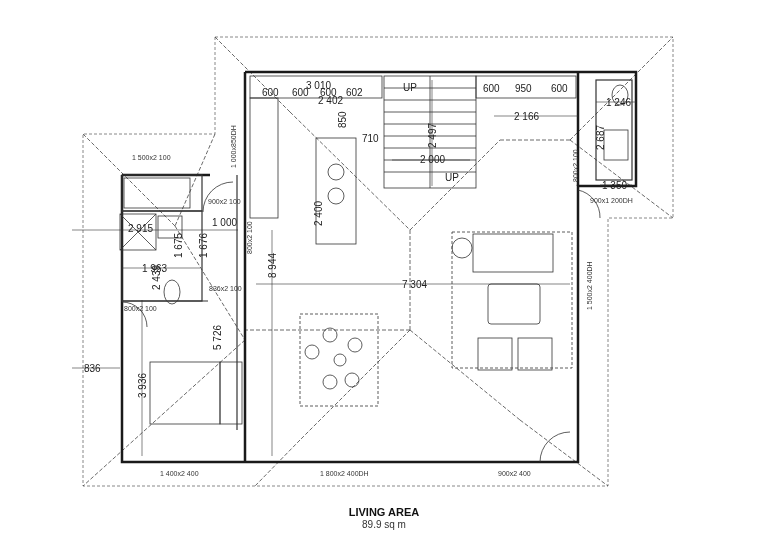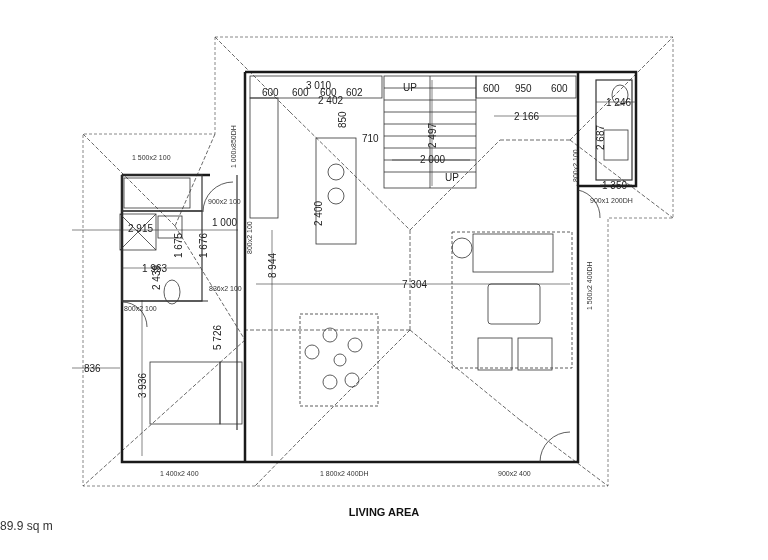--- a/index.html
+++ b/index.html
@@ -1,21 +1,21 @@
 <!DOCTYPE html>
 <html><head>
 <meta charset="utf-8">
 <style>
   html,body{margin:0;padding:0;background:#fff;}
   body{width:768px;height:560px;position:relative;overflow:hidden;font-family:"Liberation Sans",sans-serif;color:#222;}
   svg{position:absolute;left:0;top:0;}
   .dim{font-size:10px;fill:#222;font-family:"Liberation Sans",sans-serif;}
   .lbl{font-size:7px;fill:#333;font-family:"Liberation Sans",sans-serif;}
   .title{position:absolute;left:0;width:768px;top:506px;text-align:center;font-weight:bold;font-size:11px;color:#111;}
-  .sub{position:absolute;left:0;width:768px;top:519px;font-size:12px;color:#333;}
+  .sub{position:absolute;left:0;width:768px;top:519px;text-align:center;font-size:10px;color:#333;}
 </style>
 </head>
 <body>
 
 <svg width="768" height="560" viewBox="0 0 768 560">
 
   <g fill="none" stroke="#888" stroke-width="1" stroke-dasharray="3,2">
     <polyline points="215,37 673,37 673,218 608,218 608,486 83,486 83,134 215,134 215,37"></polyline>
   </g>
 

